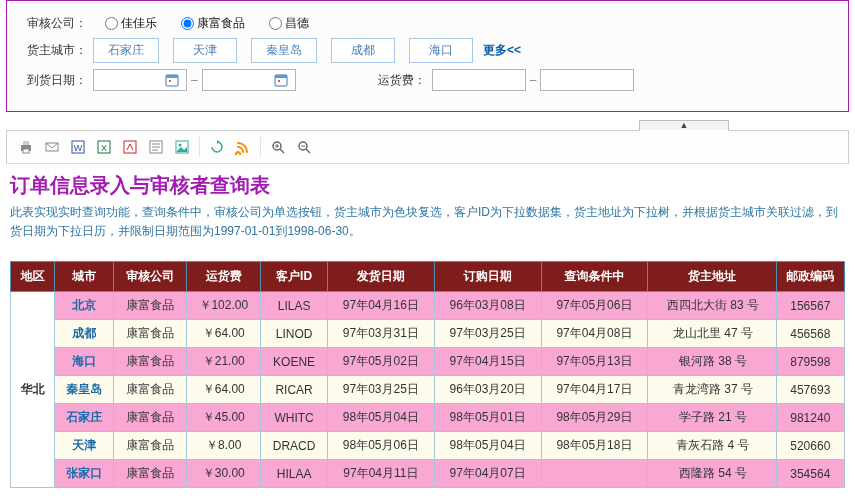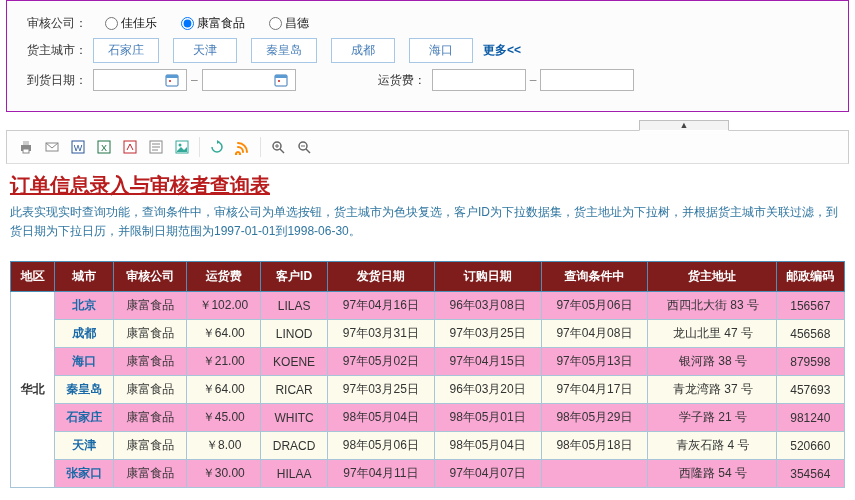--- a/index.html
+++ b/index.html
@@ -113,25 +113,24 @@
     width: 26px; height: 24px;
     display:flex; align-items:center; justify-content:center;
     cursor:pointer;
     color:#555;
   }
   .tdiv { width:1px; height:20px; background:#e3e3e3; margin:0 4px;}
 
   
   .report { margin: 8px 10px; }
   .rep-title {
-    color: #b91c1c;
+    color: #a21caf;
     font-size: 20px;
     font-weight: bold;
     margin: 6px 0 4px 0;
-    text-decoration: underline;
   }
   .rep-desc {
     font-size: 12px;
     color: #3076a0;
     line-height: 1.6;
     margin-bottom: 20px;
   }
 
   table.rep {
     border-collapse: collapse;

